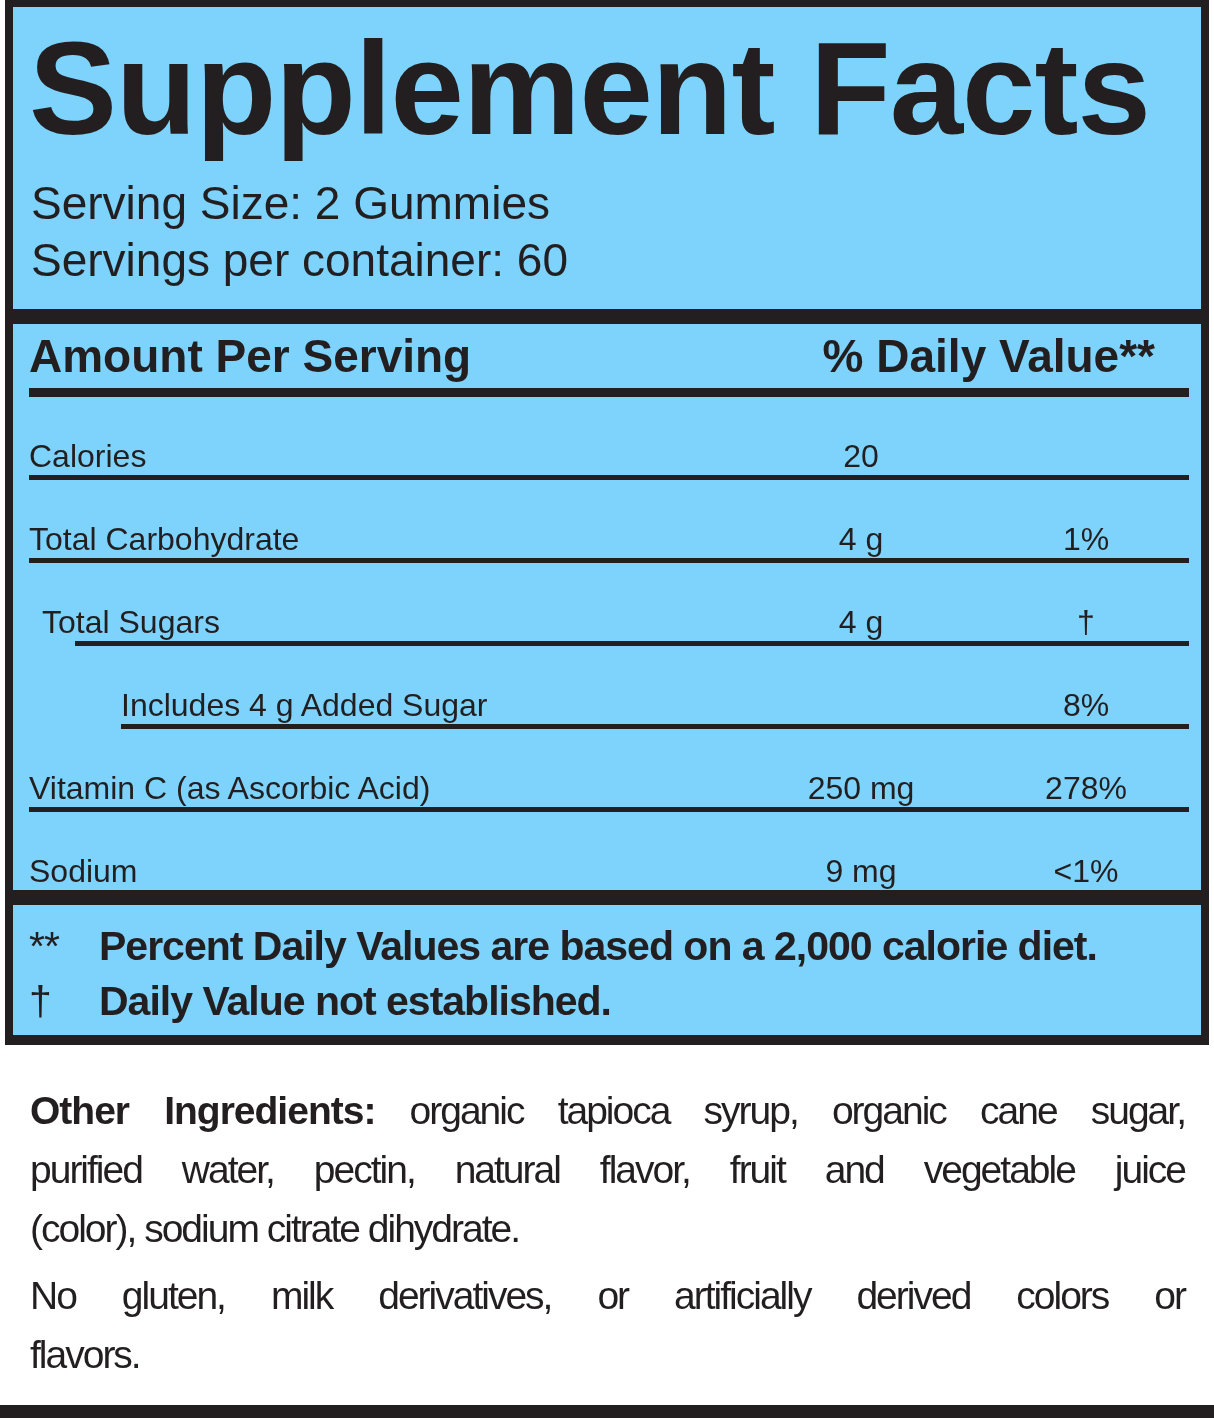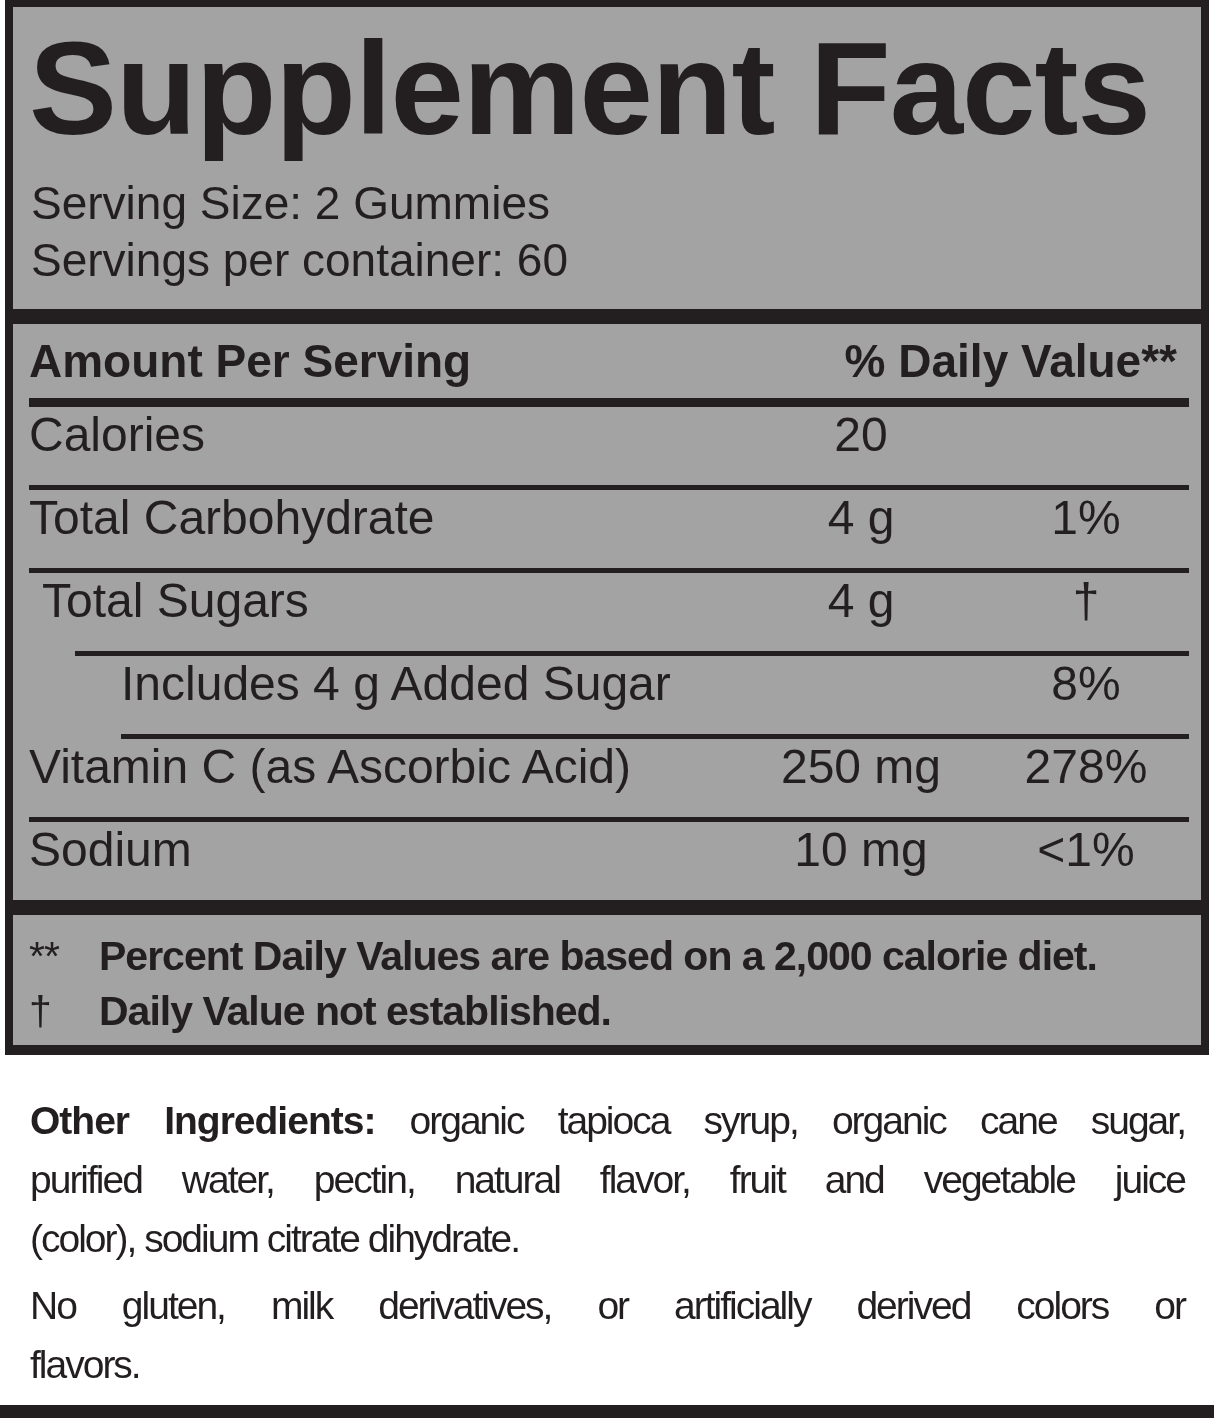--- a/index.html
+++ b/index.html
@@ -11,21 +11,21 @@
     color: var(--ink, #231f20);
     font-family: "Liberation Sans", sans-serif;
     overflow: hidden;
   }
 
   .facts-box {
     margin: 0 5px;
     border: 8px solid var(--ink, #231f20);
     border-top-width: 7px;
     border-bottom-width: 10px;
-    background: #a3a3a3;
+    background: #7dd3fc;
   }
 
   .title {
     font-size: 132px;
     font-weight: bold;
     line-height: 1.0;
     letter-spacing: -1px;
     margin: 16px 14px 20px 16px;
     white-space: nowrap;
   }
@@ -35,42 +35,42 @@
     font-size: 46px;
     line-height: 57px;
     margin: 0 16px 0 18px;
   }
 
   .bar { height: 15px; background: var(--ink, #231f20); }
 
   .table-header {
     display: flex;
     align-items: center;
-    height: 74px;
+    height: 64px;
     font-size: 46px;
     font-weight: bold;
   }
   .th-left { flex: 1; margin-left: 16px; }
-  .th-right { margin-right: 24px; }
+  .th-right { margin-right: 46px; }
 
   .rule {
     height: 5px;
     background: var(--ink, #231f20);
     margin-left: 16px;
     margin-right: 12px;
   }
   .rule.heavy { height: 9px; }
   .rule.rind1 { margin-left: 62px; }
   .rule.rind2 { margin-left: 108px; }
 
   .row {
     display: flex;
-    align-items: flex-start;
+    align-items: flex-end;
     height: 78px;
-    font-size: 48px;
+    font-size: 32px;
   }
   .c-name { flex: 1; padding-left: 16px; white-space: nowrap; }
   .row.ind1 .c-name { padding-left: 29px; }
   .row.ind2 .c-name { padding-left: 108px; }
   .c-amt { width: 220px; text-align: center; white-space: nowrap; }
   .c-dv  { width: 230px; text-align: center; white-space: nowrap; }
 
   .footnotes { padding: 14px 16px 6px 16px; }
   .footnote {
     display: flex;
@@ -146,21 +146,21 @@
       </div>
       <div class="rule rind2"></div>
       <div class="row ind0">
         <span class="c-name">Vitamin C (as Ascorbic Acid)</span>
         <span class="c-amt">250 mg</span>
         <span class="c-dv">278%</span>
       </div>
       <div class="rule rind0"></div>
       <div class="row ind0">
         <span class="c-name">Sodium</span>
-        <span class="c-amt">10 mg</span>
+        <span class="c-amt">9 mg</span>
         <span class="c-dv">&lt;1%</span>
       </div>
     </div>
 
   <div class="bar"></div>
 
   <div class="footnotes" id="footnotes">
       <div class="footnote">
         <span class="fn-sym">**</span>
         <span class="fn-text">Percent Daily Values are based on a 2,000 calorie diet.</span>

